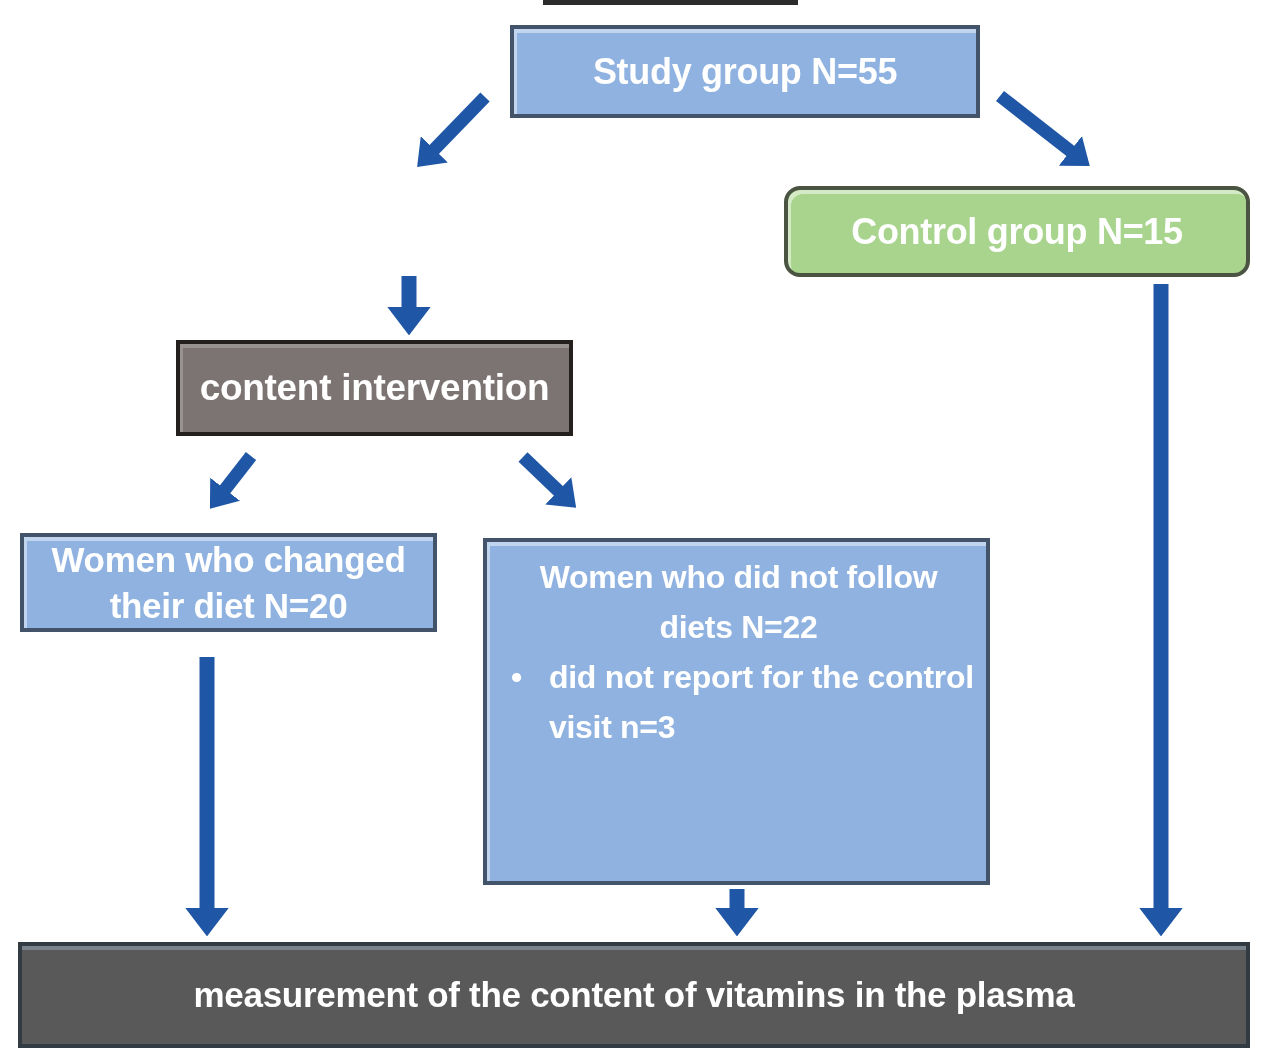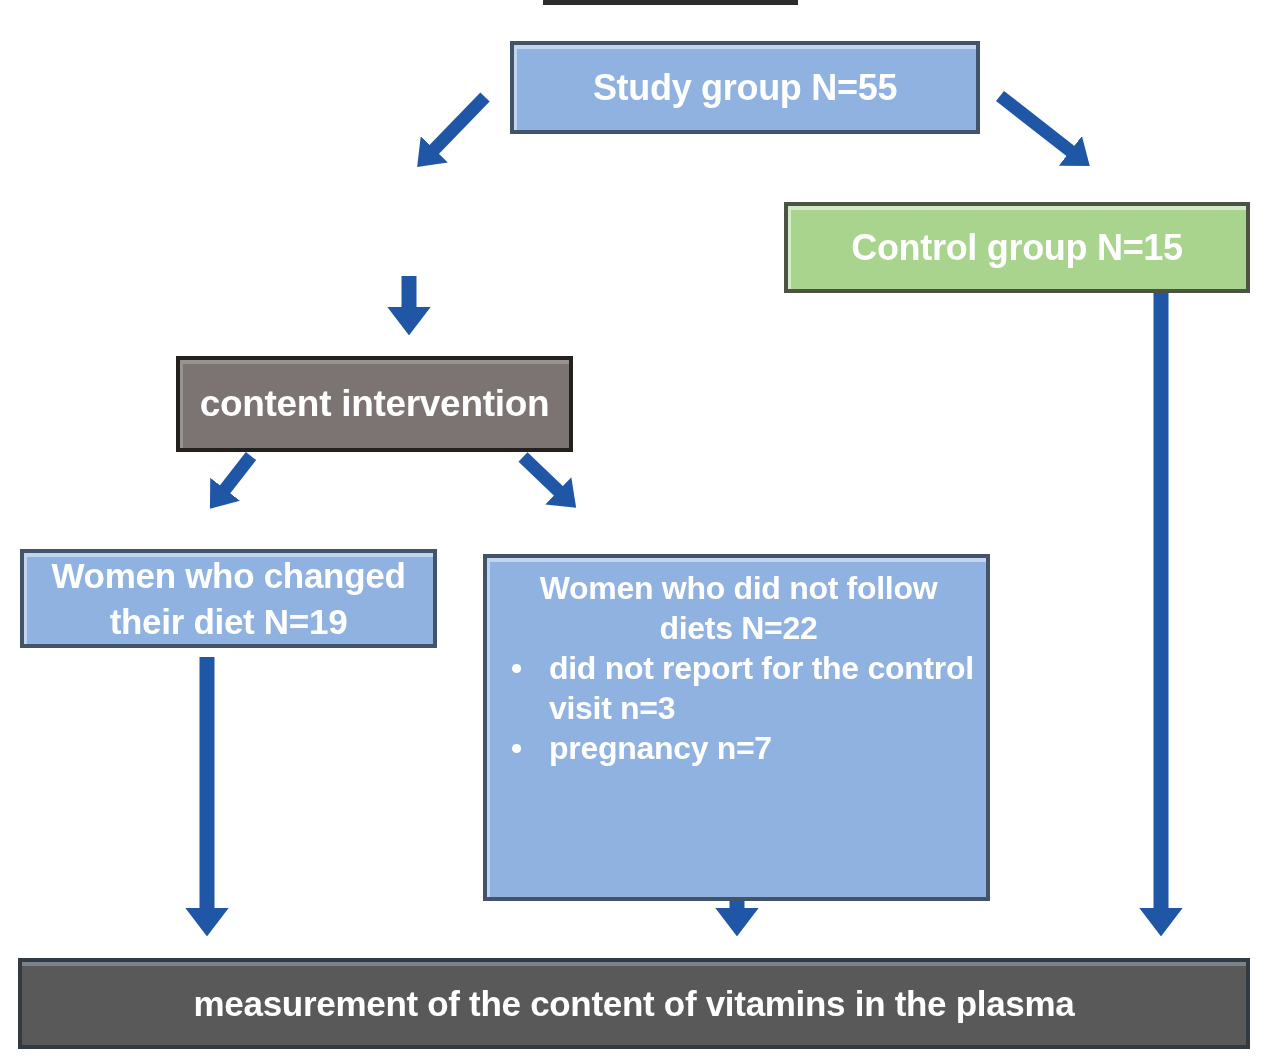--- a/index.html
+++ b/index.html
@@ -19,21 +19,20 @@
   .box {
     position: absolute;
     box-sizing: border-box;
     display: flex;
     align-items: center;
     justify-content: flex-start;
     text-align: center;
     color: var(--text, #ffffff);
     font-weight: 700;
     letter-spacing: -0.3px;
-    margin-top: 16px;
   }
   .box .lbl { width: 100%; }
   .blue {
     background: var(--blue-fill, #8fb2e0);
     border: 4px solid var(--blue-border, #42536a);
     box-shadow: inset 3px 4px 0 rgba(255,255,255,0.45);
   }
   .green {
     background: var(--green-fill, #a8d48e);
     border: 4px solid var(--green-border, #4b5442);
@@ -44,37 +43,37 @@
     border: 4px solid var(--gray-border, #23201e);
     box-shadow: inset 3px 4px 0 rgba(255,255,255,0.22);
   }
   .dark {
     background: var(--dark-fill, #595959);
     border: 4px solid var(--dark-border, #333b42);
     box-shadow: inset 0 4px 0 rgba(150,165,180,0.55);
   }
   .study       { left: 510px; top: 25px;  width: 470px;  height: 93px;  font-size: 36px; }
   .pcos        { left: 143px; top: 181px; width: 465px;  height: 92px;  font-size: 37px; }
-  .control     { left: 784px; top: 186px; width: 466px;  height: 91px;  font-size: 36px; }
+  .control     { left: 784px; top: 186px; width: 466px;  height: 91px;  font-size: 36px; border-radius: 16px; }
   .dietary     { left: 176px; top: 340px; width: 397px;  height: 96px;  font-size: 37px; }
   .changed     { left: 20px;  top: 533px; width: 417px;  height: 99px;  font-size: 35px; line-height: 46px; padding: 0 16px; }
   .notfollow   {
     left: 483px; top: 538px; width: 507px; height: 347px;
-    font-size: 32px; line-height: 40px;
+    font-size: 32px; line-height: 50px;
     display: block; padding: 10px 10px 0 14px;
   }
   .nf-title { text-align: center; padding: 0 6px; }
   .nf-list { list-style: none; margin: 0; padding: 0; text-align: left; }
   .nf-list li { position: relative; padding-left: 48px; }
   .nf-list li::before {
     content: "\2022";
     position: absolute; left: 10px; top: 0;
     font-size: 32px;
   }
-  .measurement { left: 18px;  top: 942px; width: 1232px; height: 91px;  font-size: 35px; }
+  .measurement { left: 18px;  top: 942px; width: 1232px; height: 106px;  font-size: 35px; }
   .arrows {
     position: absolute; left: 0; top: 0;
     width: 1279px; height: 1063px;
     pointer-events: none;
   }
   .arrows line { stroke: var(--arrow, #1f57a6); stroke-width: 15px; }
   .arrows line.thin { stroke-width: 13px; }
   #ah path { fill: var(--arrow, #1f57a6); }
 </style>
 </head>
@@ -107,31 +106,28 @@
 
   <div class="box green control">
     <span class="lbl">Control group N=15</span>
   </div>
 
   <div class="box gray dietary">
     <span class="lbl">content intervention</span>
   </div>
 
   <div class="box blue changed">
-    <span class="lbl">Women who changed their diet N=19</span>
+    <span class="lbl">Women who changed their diet N=20</span>
   </div>
 
   <div class="box blue notfollow">
     <div class="nf-title">Women who did not follow diets N=22</div>
     <ul class="nf-list">
       <li>
         <span>did not report for the control visit n=3</span>
-      </li>
-      <li>
-        <span>pregnancy n=7</span>
       </li>
     </ul>
   </div>
 
   <div class="box dark measurement">
     <span class="lbl">measurement of the content of vitamins in the plasma</span>
   </div>
 
 </div>
 

